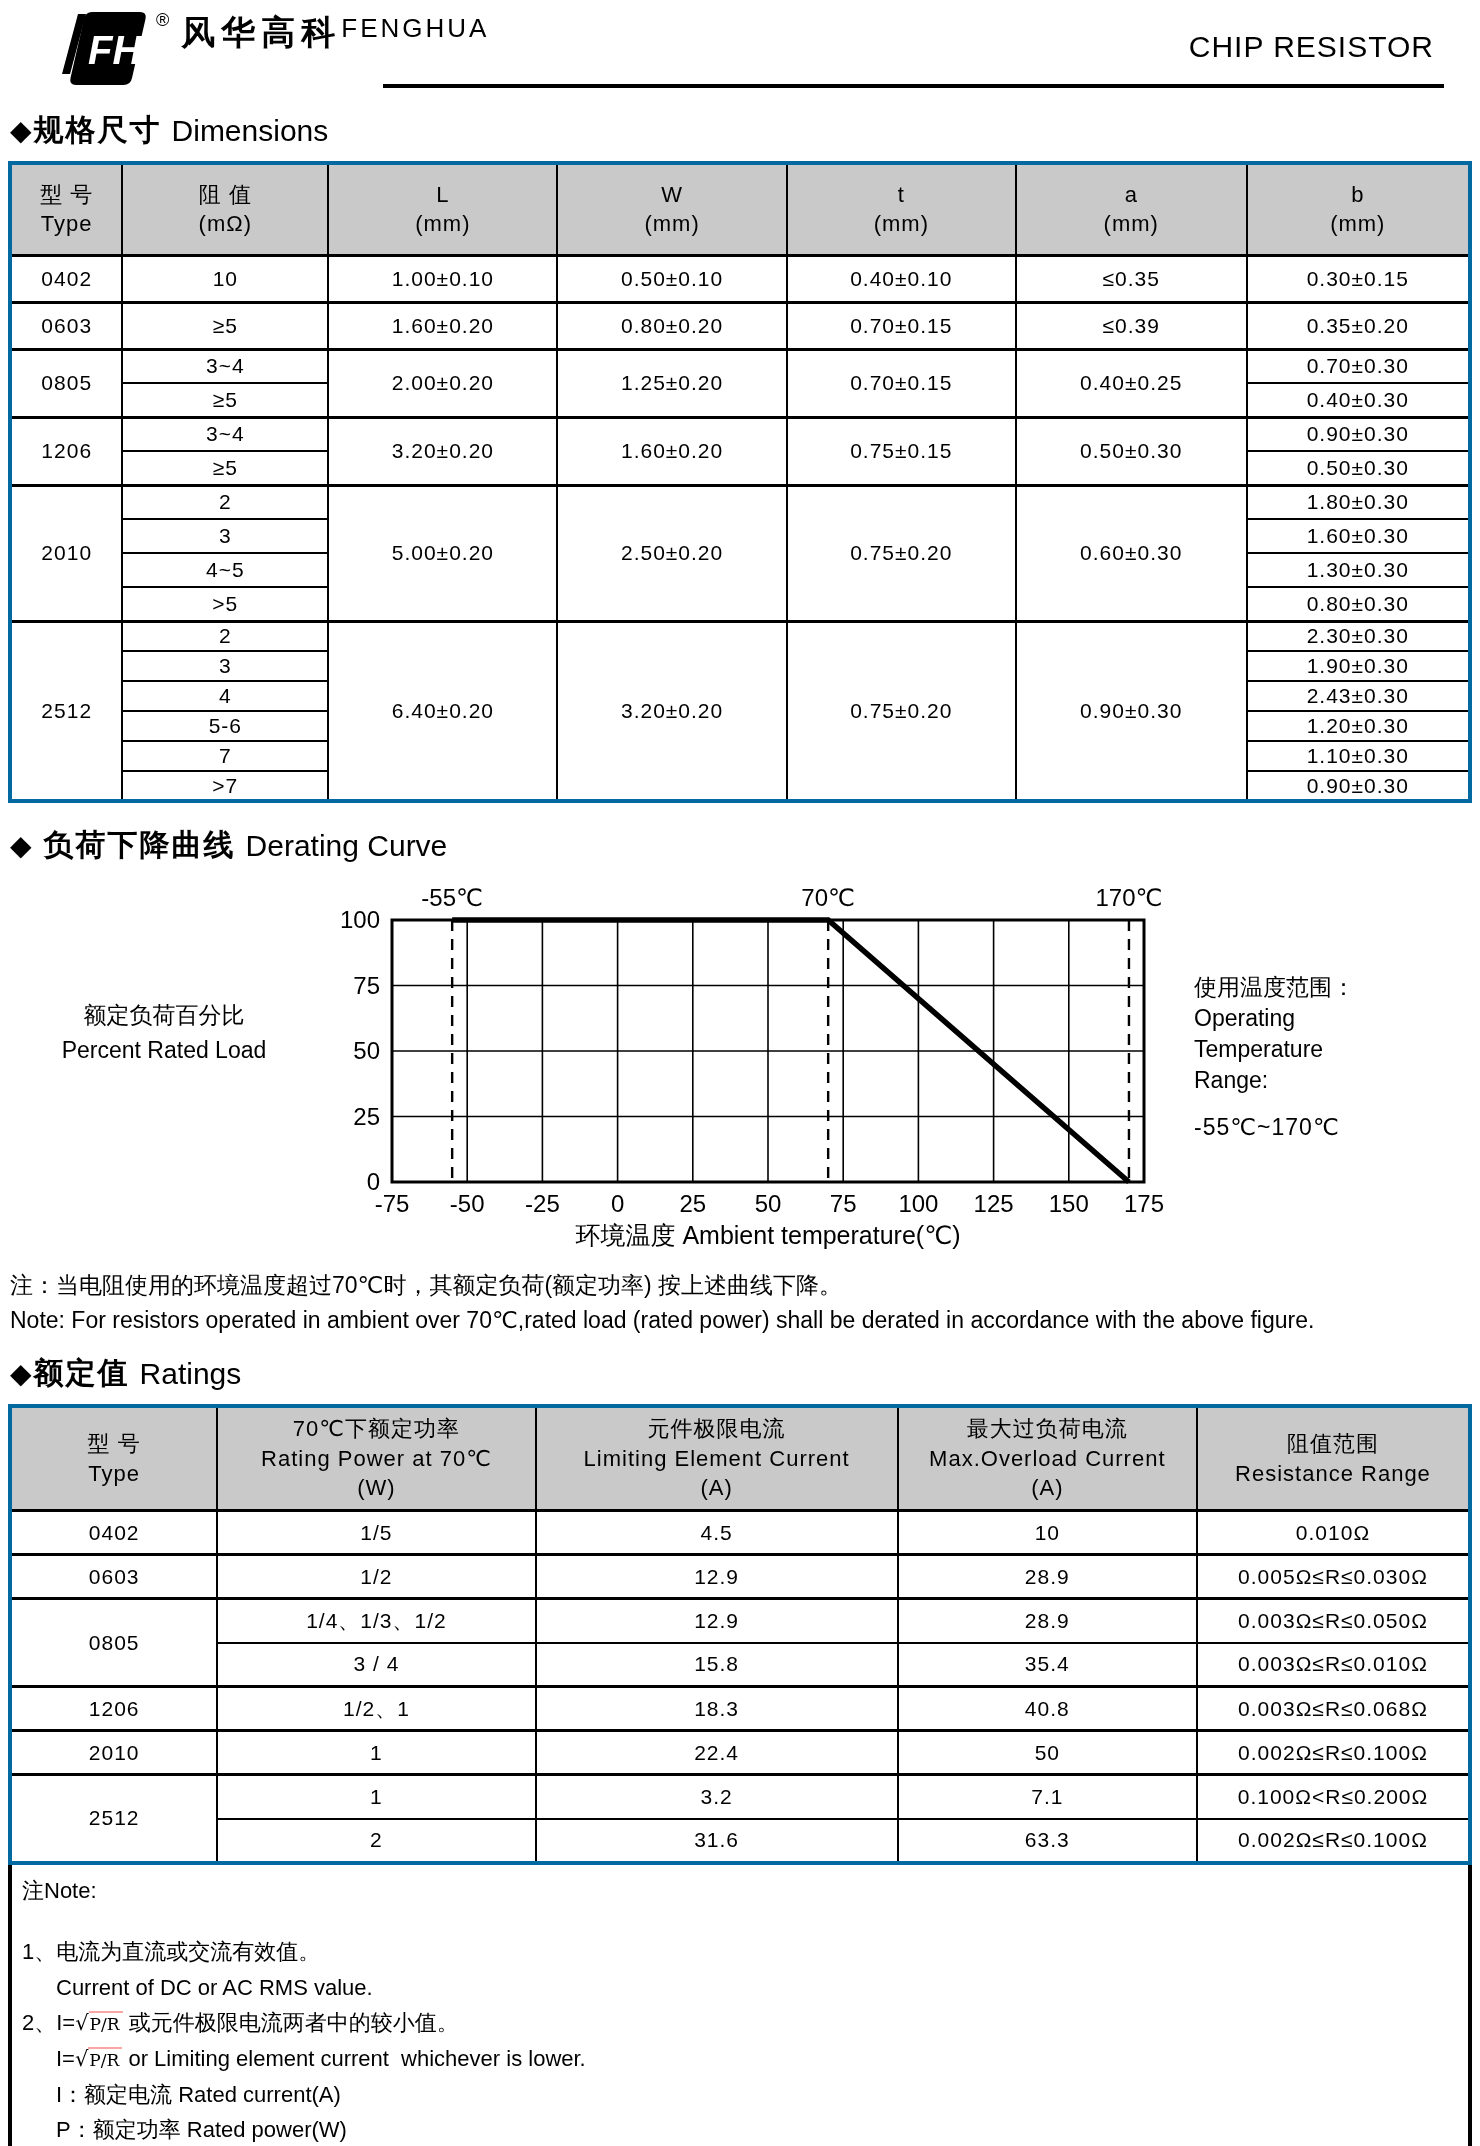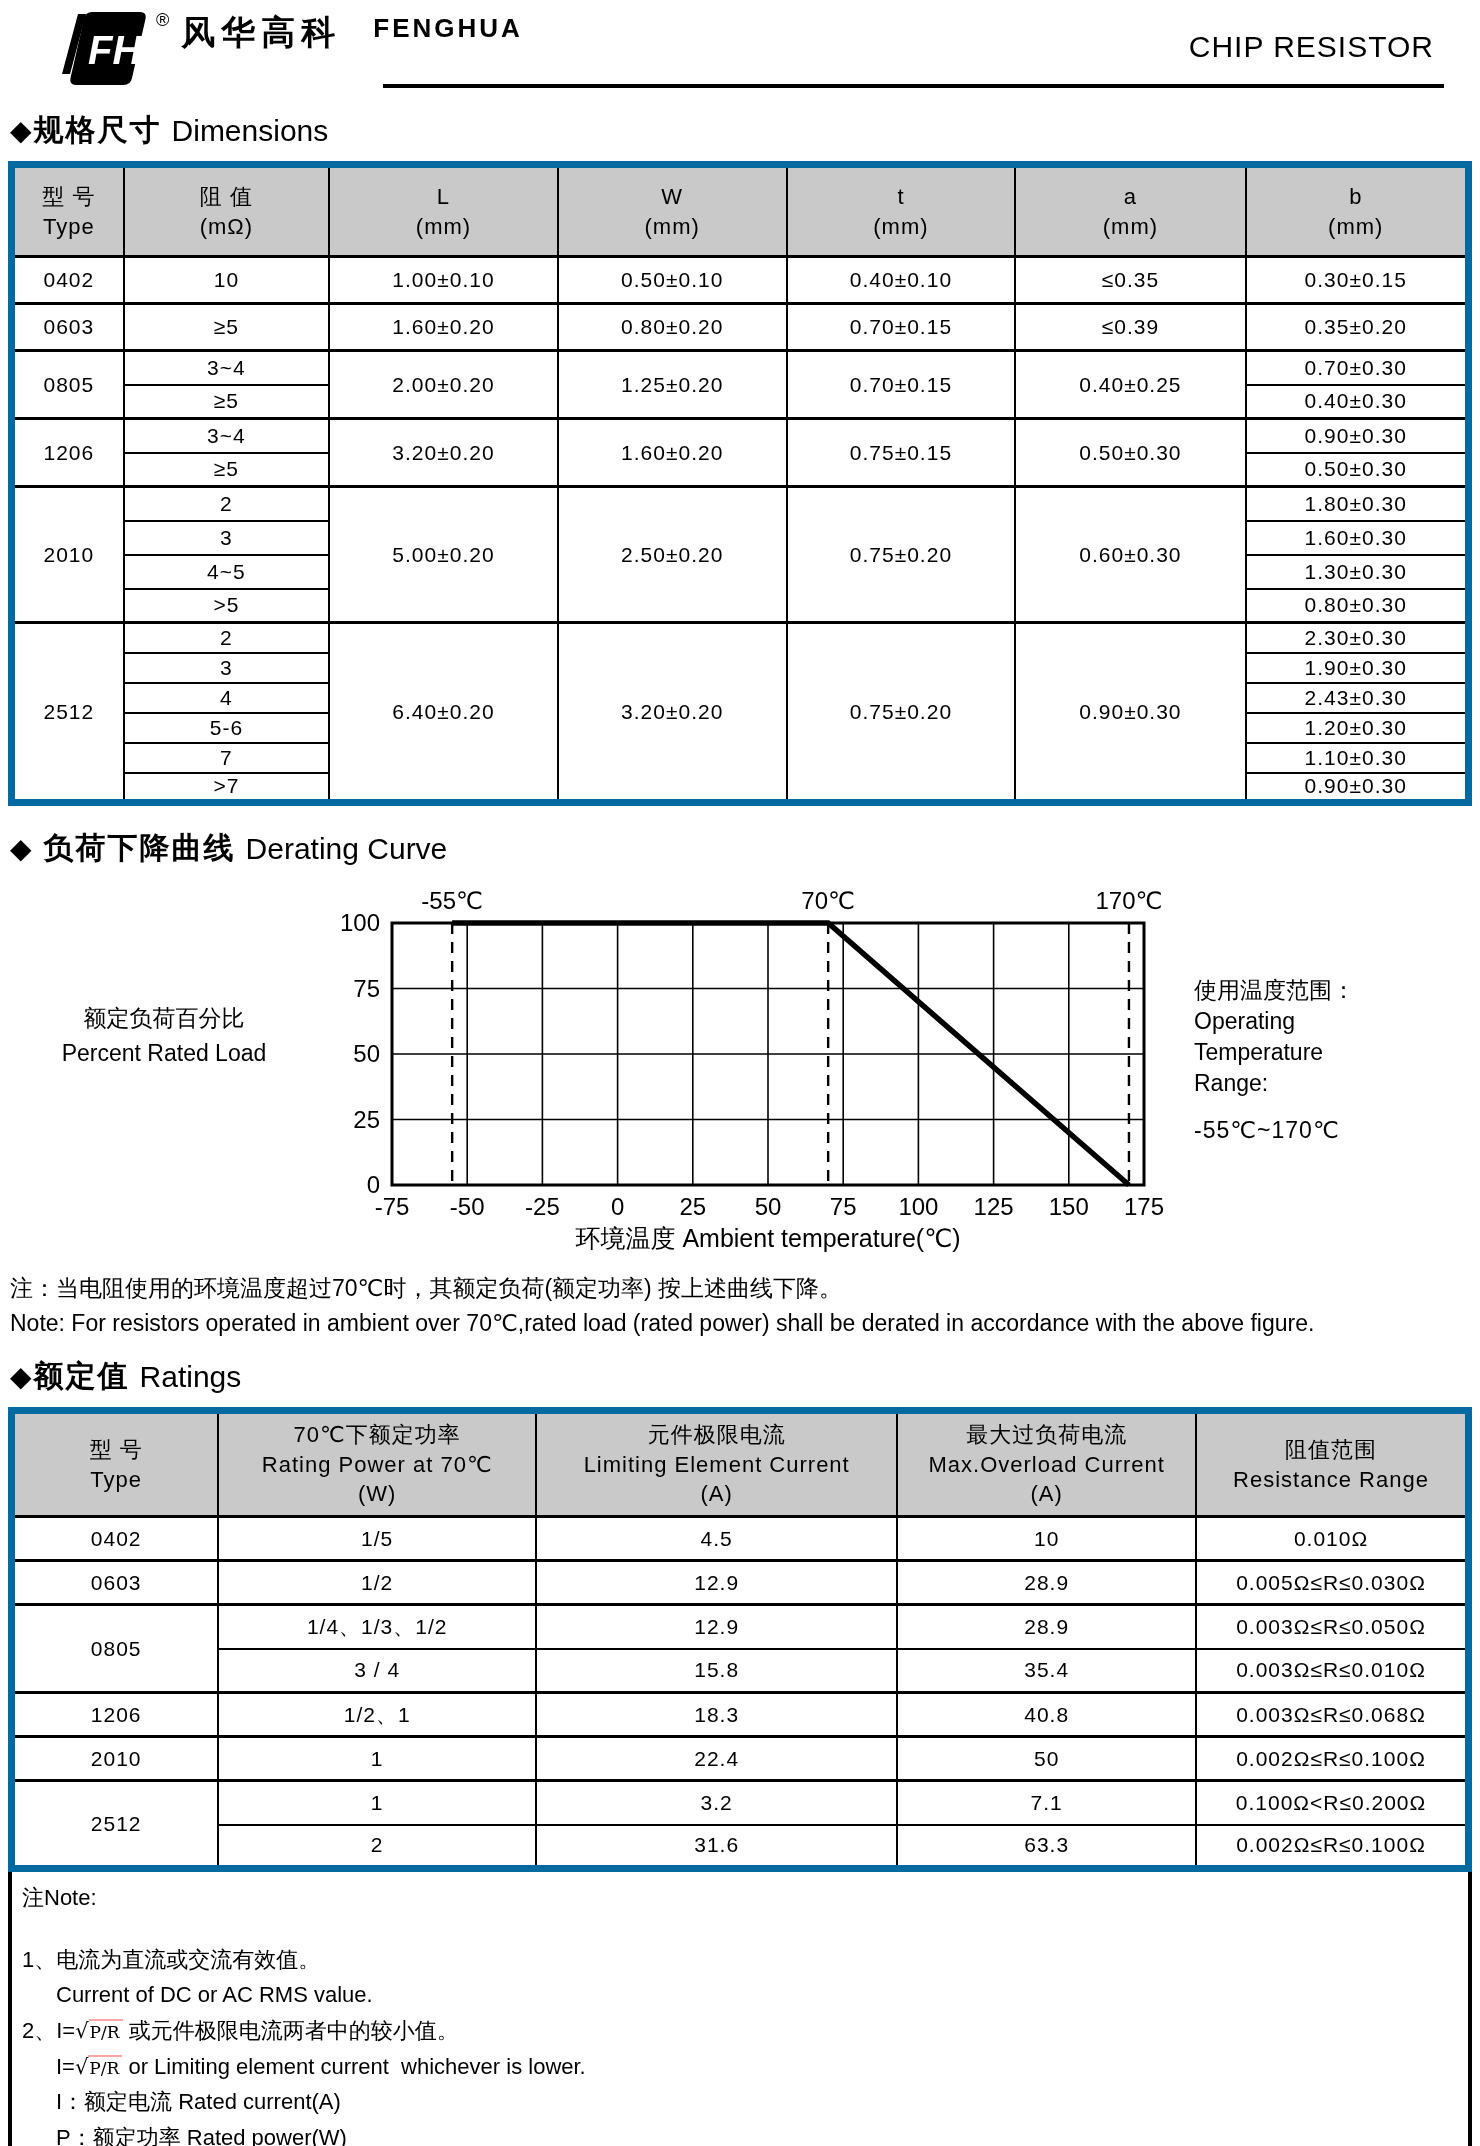--- a/index.html
+++ b/index.html
@@ -10,33 +10,33 @@
     padding:0 8px; position:relative; overflow:hidden;
   }
 
   
   .header { position:relative; height:96px; }
   .logo-block { position:absolute; left:40px; top:8px; display:flex; align-items:flex-start; }
   .logo { display:inline-block; }
   .reg-mark { font-size:18px; position:relative; top:2px; left:2px; }
   .brand { display:flex; margin-left:14px; padding-top:6px; }
   .brand-cn { font-size:34px; font-weight:bold; letter-spacing:6px; line-height:1.1; }
-  .brand-en { font-size:26px; font-weight:bold; letter-spacing:3px; line-height:1.15;margin-left:32px; }
+  .brand-en { font-size:26px; font-weight:normal; letter-spacing:3px; line-height:1.15; }
   .doc-title { position:absolute; right:38px; top:30px; font-size:30px; letter-spacing:1px; }
   .header-rule { position:absolute; left:375px; right:28px; top:84px; height:4px; background:#000; }
 
   
   .section-title { display:flex; align-items:center; font-size:30px; margin:14px 0 10px 2px; }
   .st-diamond { font-size:28px; margin-right:2px; }
   .st-diamond.sp { margin-right:12px; }
   .st-cn { font-weight:bold; letter-spacing:2px; }
   .st-en { margin-left:10px; }
 
   
-  table.data-table { width:100%; border-collapse:collapse; border:7px solid #0369a1; table-layout:fixed; }
+  table.data-table { width:100%; border-collapse:collapse; border:4px solid #0369a1; table-layout:fixed; }
   table.data-table th {
     background:#c9c9c9; border:2px solid #000; border-bottom:3px solid #000;
     font-weight:normal; font-size:22px; padding:6px 2px;
   }
   table.data-table th .th-line { display:block; line-height:1.35; letter-spacing:1px; }
   table.data-table td {
     border:2px solid #000; text-align:center; font-size:21px; letter-spacing:1px;
   }
   tr.group-start > td { border-top:3px solid #000; }
   #dim-table thead tr { height:92px; }

